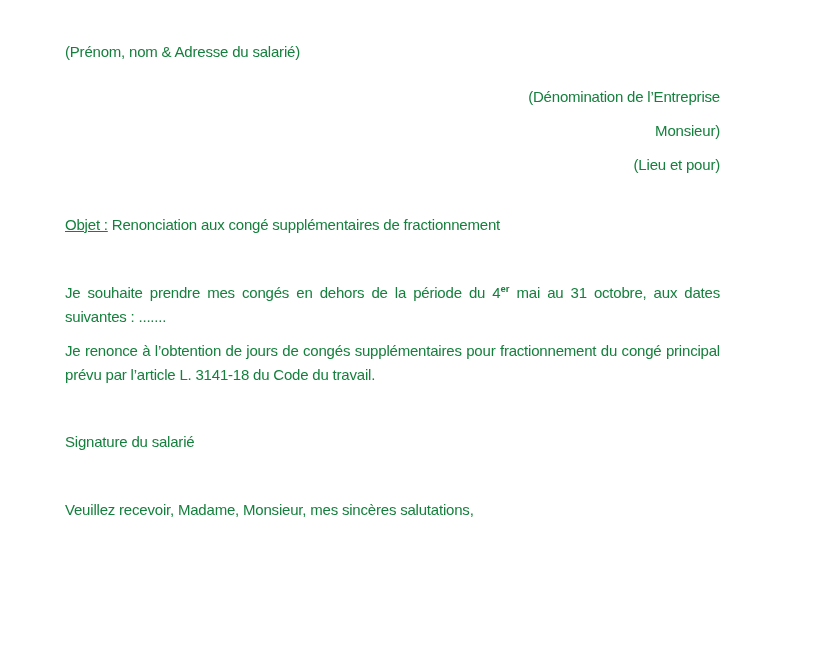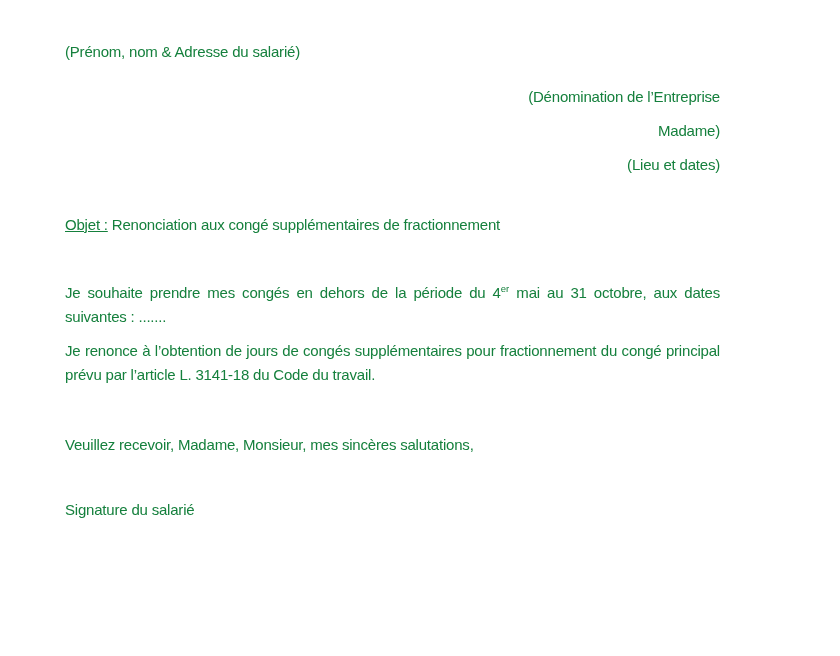--- a/index.html
+++ b/index.html
@@ -56,51 +56,52 @@
     margin-top: 46px;
   }
   .para-waiver {
     margin-top: 10px;
   }
   .sup {
     font-size: 9.5px;
     vertical-align: super;
     line-height: 0;
     letter-spacing: 0;
+    font-weight: bold;
   }
   .closing {
     margin-top: 48px;
     line-height: 20px;
   }
   .signature {
     margin-top: 45px;
     line-height: 20px;
   }
 </style>
 </head>
 <body>
 
 <div class="page">
 
   <p class="line sender">(Prénom, nom &amp; Adresse du salarié)</p>
 
   <div class="recipient">
     <div class="r-line">(Dénomination de l’Entreprise</div>
-    <div class="r-line">Madame)</div>
-    <div class="r-line">(Lieu et dates)</div>
+    <div class="r-line">Monsieur)</div>
+    <div class="r-line">(Lieu et pour)</div>
   </div>
 
   <p class="subject">
     <span class="label">Objet :</span><span>Renonciation aux congé supplémentaires de fractionnement</span>
   </p>
 
 
   <p class="para para-request">
     <span>Je souhaite prendre mes congés en dehors de la période du 4</span><span class="sup">er</span><span> mai au 31 octobre, aux dates suivantes : .......</span>
   </p>
 
   <p class="para para-waiver">Je renonce à l’obtention de jours de congés supplémentaires pour fractionnement du congé principal prévu par l’article L. 3141-18 du Code du travail.</p>
 
+  <p class="line signature">Signature du salarié</p>
+
   <p class="line closing">Veuillez recevoir, Madame, Monsieur, mes sincères salutations,</p>
-
-  <p class="line signature">Signature du salarié</p>
 
 </div>
 
 </body></html>

